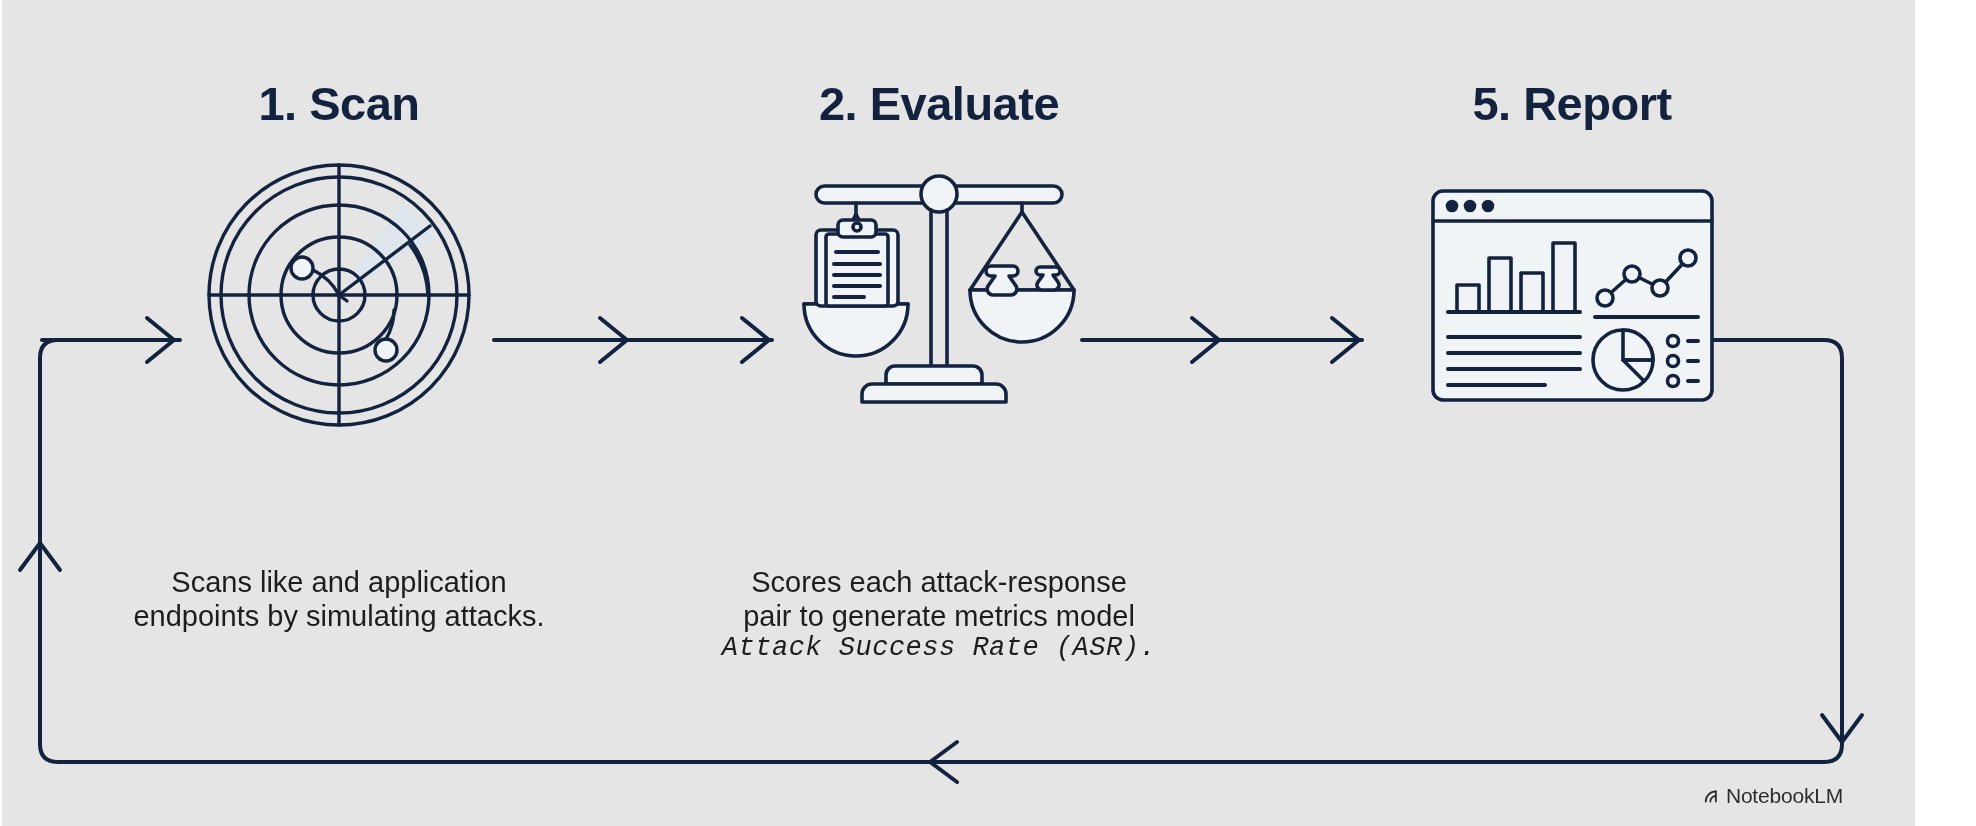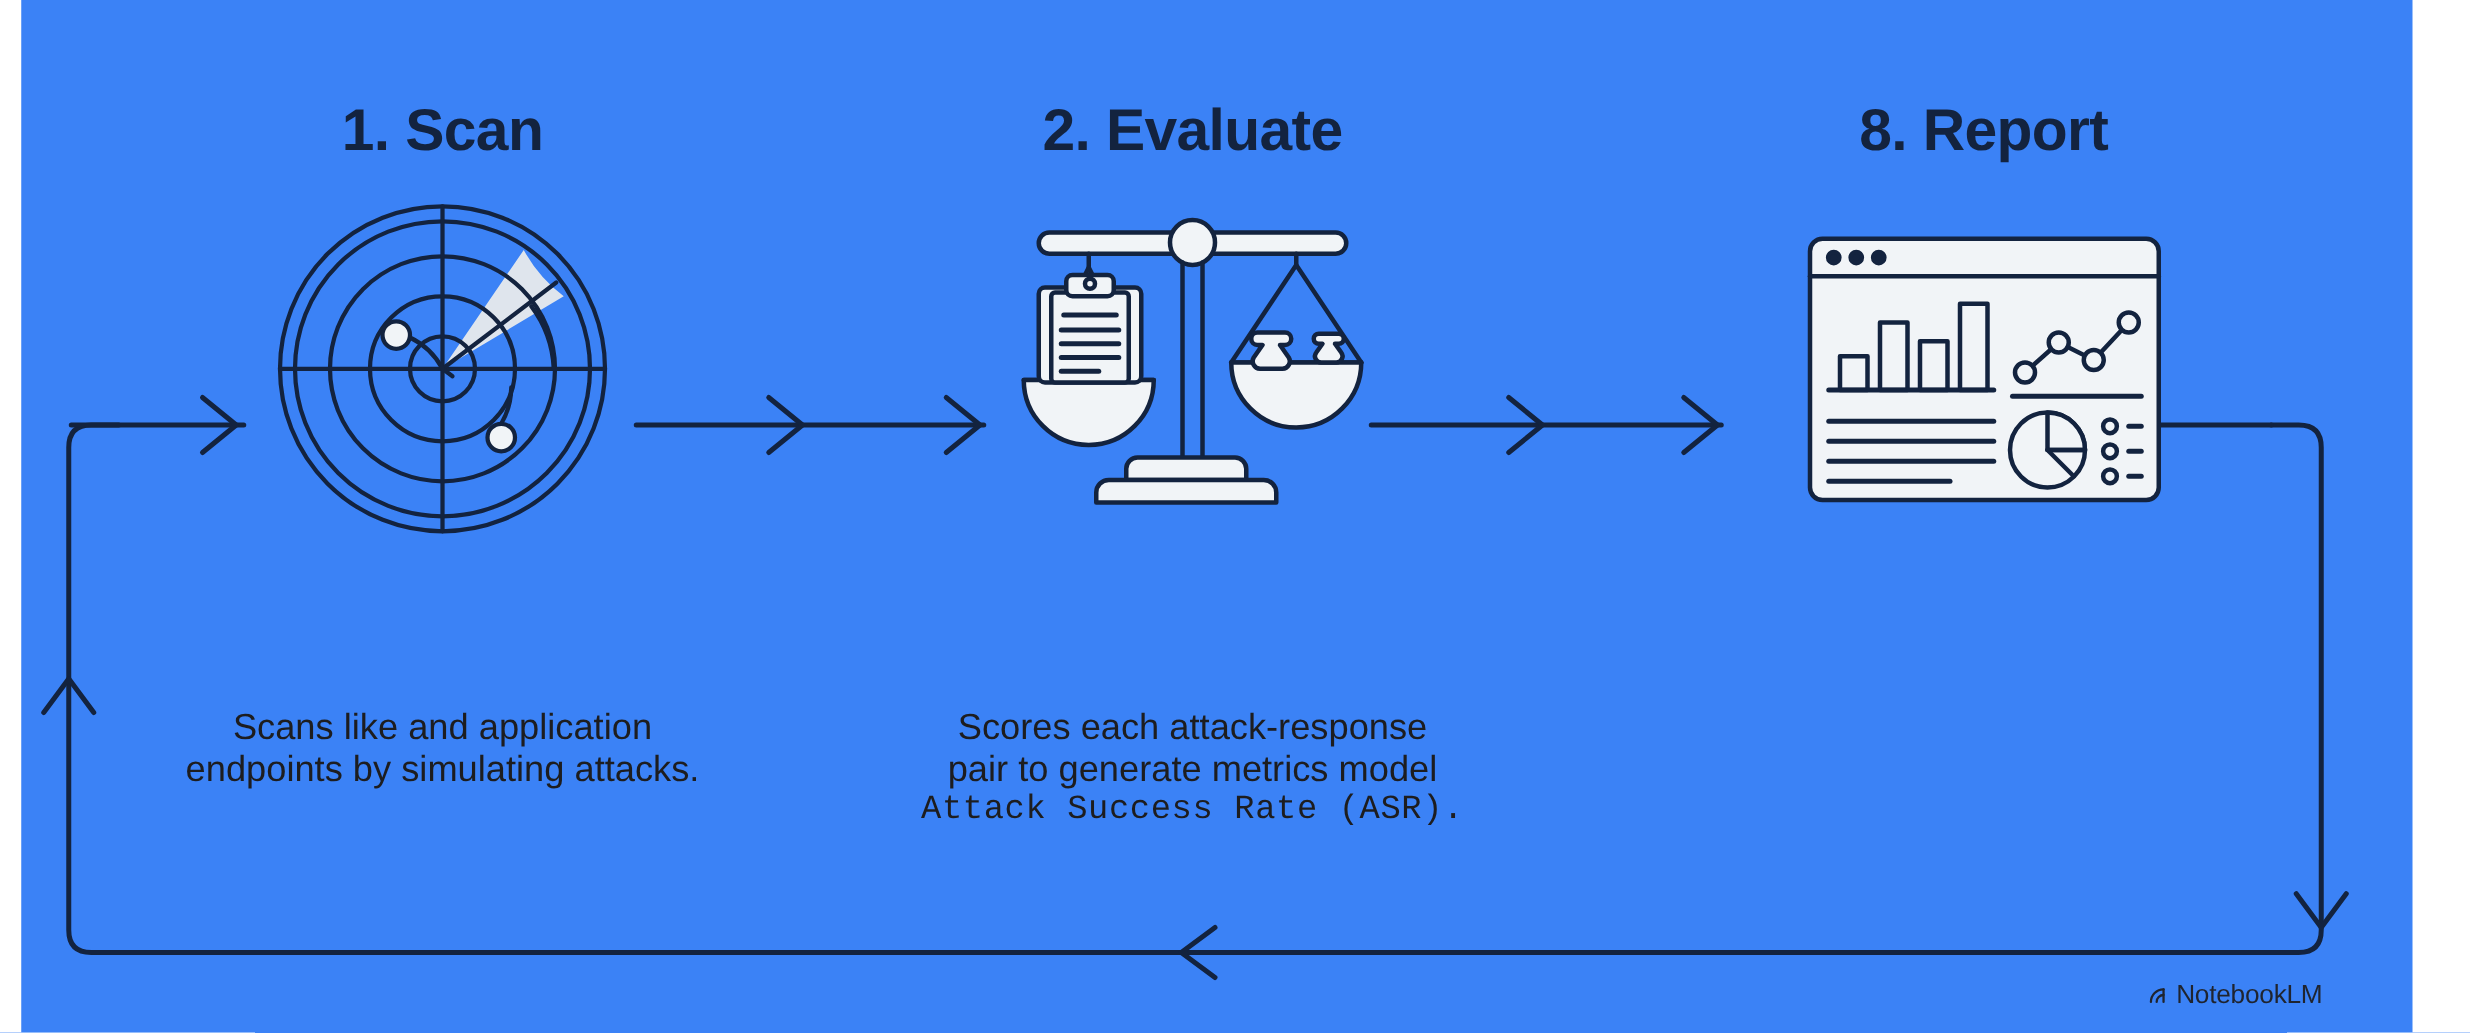--- a/index.html
+++ b/index.html
@@ -9,23 +9,23 @@
     font-family:"Liberation Sans", sans-serif;
     overflow:hidden;
   }
   #stage{
     position:relative;
     width:1976px;height:826px;
     background:#ffffff;
   }
   #canvas{
     position:absolute;
-    left:17px;top:0;
+    left:2px;top:0;
     width:1913px;height:826px;
-    background:#3b82f6;
+    background:#e5e5e5;
   }
   .col{
     position:absolute;
     top:0;
     width:560px;
     height:826px;
   }
   #col1{left:57px;}
   #col2{left:657px;}
   #col3{left:1290px;}
@@ -53,20 +53,21 @@
     top:565px;left:0;width:560px;
     text-align:center;
     font-size:29px;
     line-height:1.18;
     color:#1d1d1f;
   }
   .mono{
     font-family:"Liberation Mono", monospace;
     font-size:27px;
     letter-spacing:0.5px;
+    font-style:italic;
   }
   .bold{font-weight:bold;}
 
   .flow-svg{
     position:absolute;left:0;top:0;
     width:1913px;height:826px;
     pointer-events:none;
   }
   .wm{
     position:absolute;
@@ -194,21 +195,21 @@
       </div>
 
       <div class="step-desc">
         <div>Scores each attack-response</div>
         <div>pair to generate metrics model</div>
         <div class="mono">Attack Success Rate (ASR).</div>
       </div>
     </div>
 
     <div class="col" id="col3">
-      <div class="step-title">8. Report</div>
+      <div class="step-title">5. Report</div>
 
       <div class="icon-wrap">
         <svg width="285" height="215" viewBox="0 0 285 215">
           <g fill="none" stroke="#13233f" stroke-width="3.6" stroke-linecap="round" stroke-linejoin="round">
             <rect x="3" y="3" width="279" height="209" rx="10" fill="#f1f4f7"></rect>
             <line x1="3" y1="33" x2="282" y2="33"></line>
             <circle cx="22" cy="18" r="4.5" fill="#13233f"></circle>
             <circle cx="40" cy="18" r="4.5" fill="#13233f"></circle>
             <circle cx="58" cy="18" r="4.5" fill="#13233f"></circle>
 

